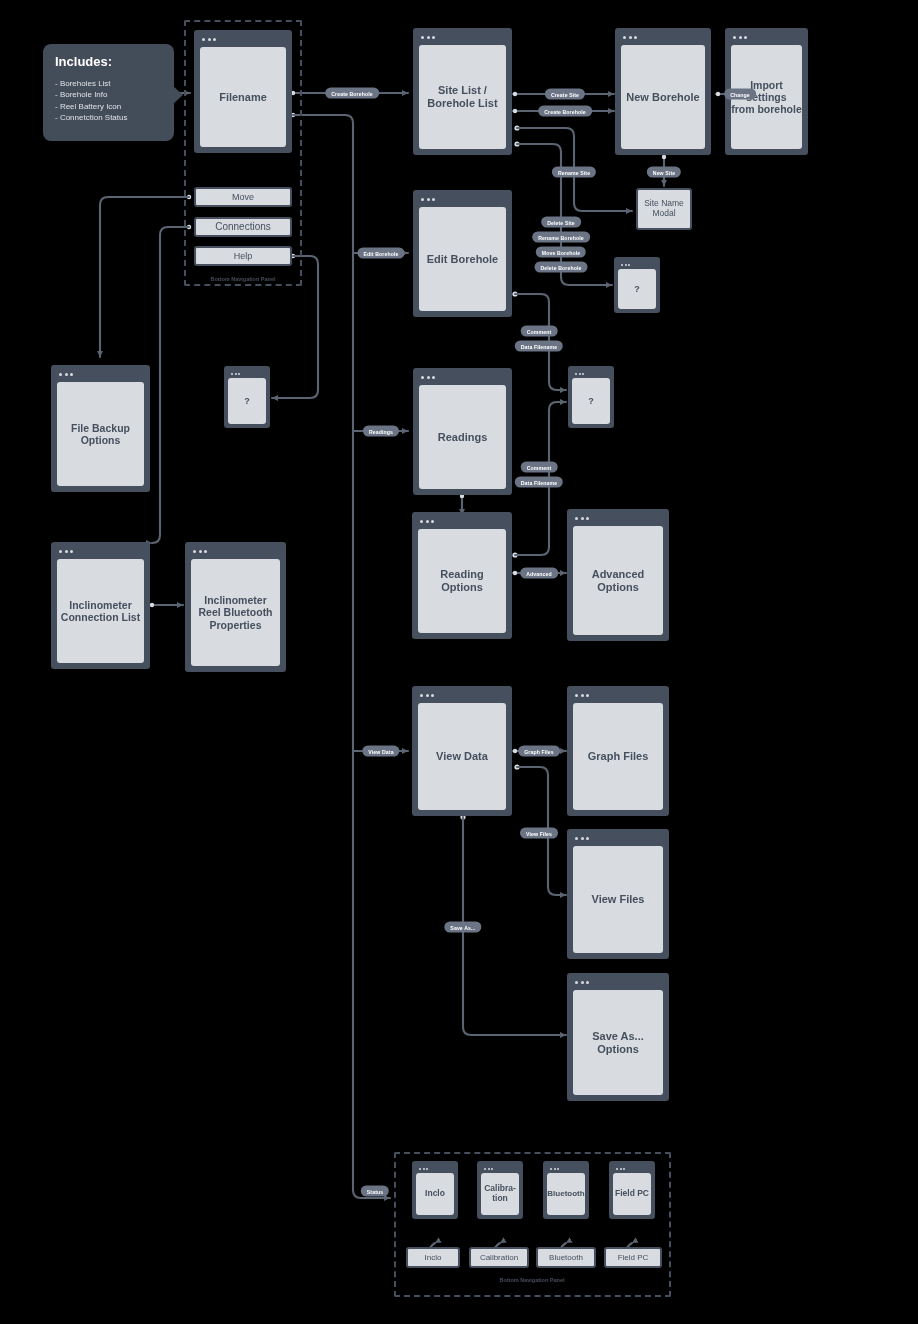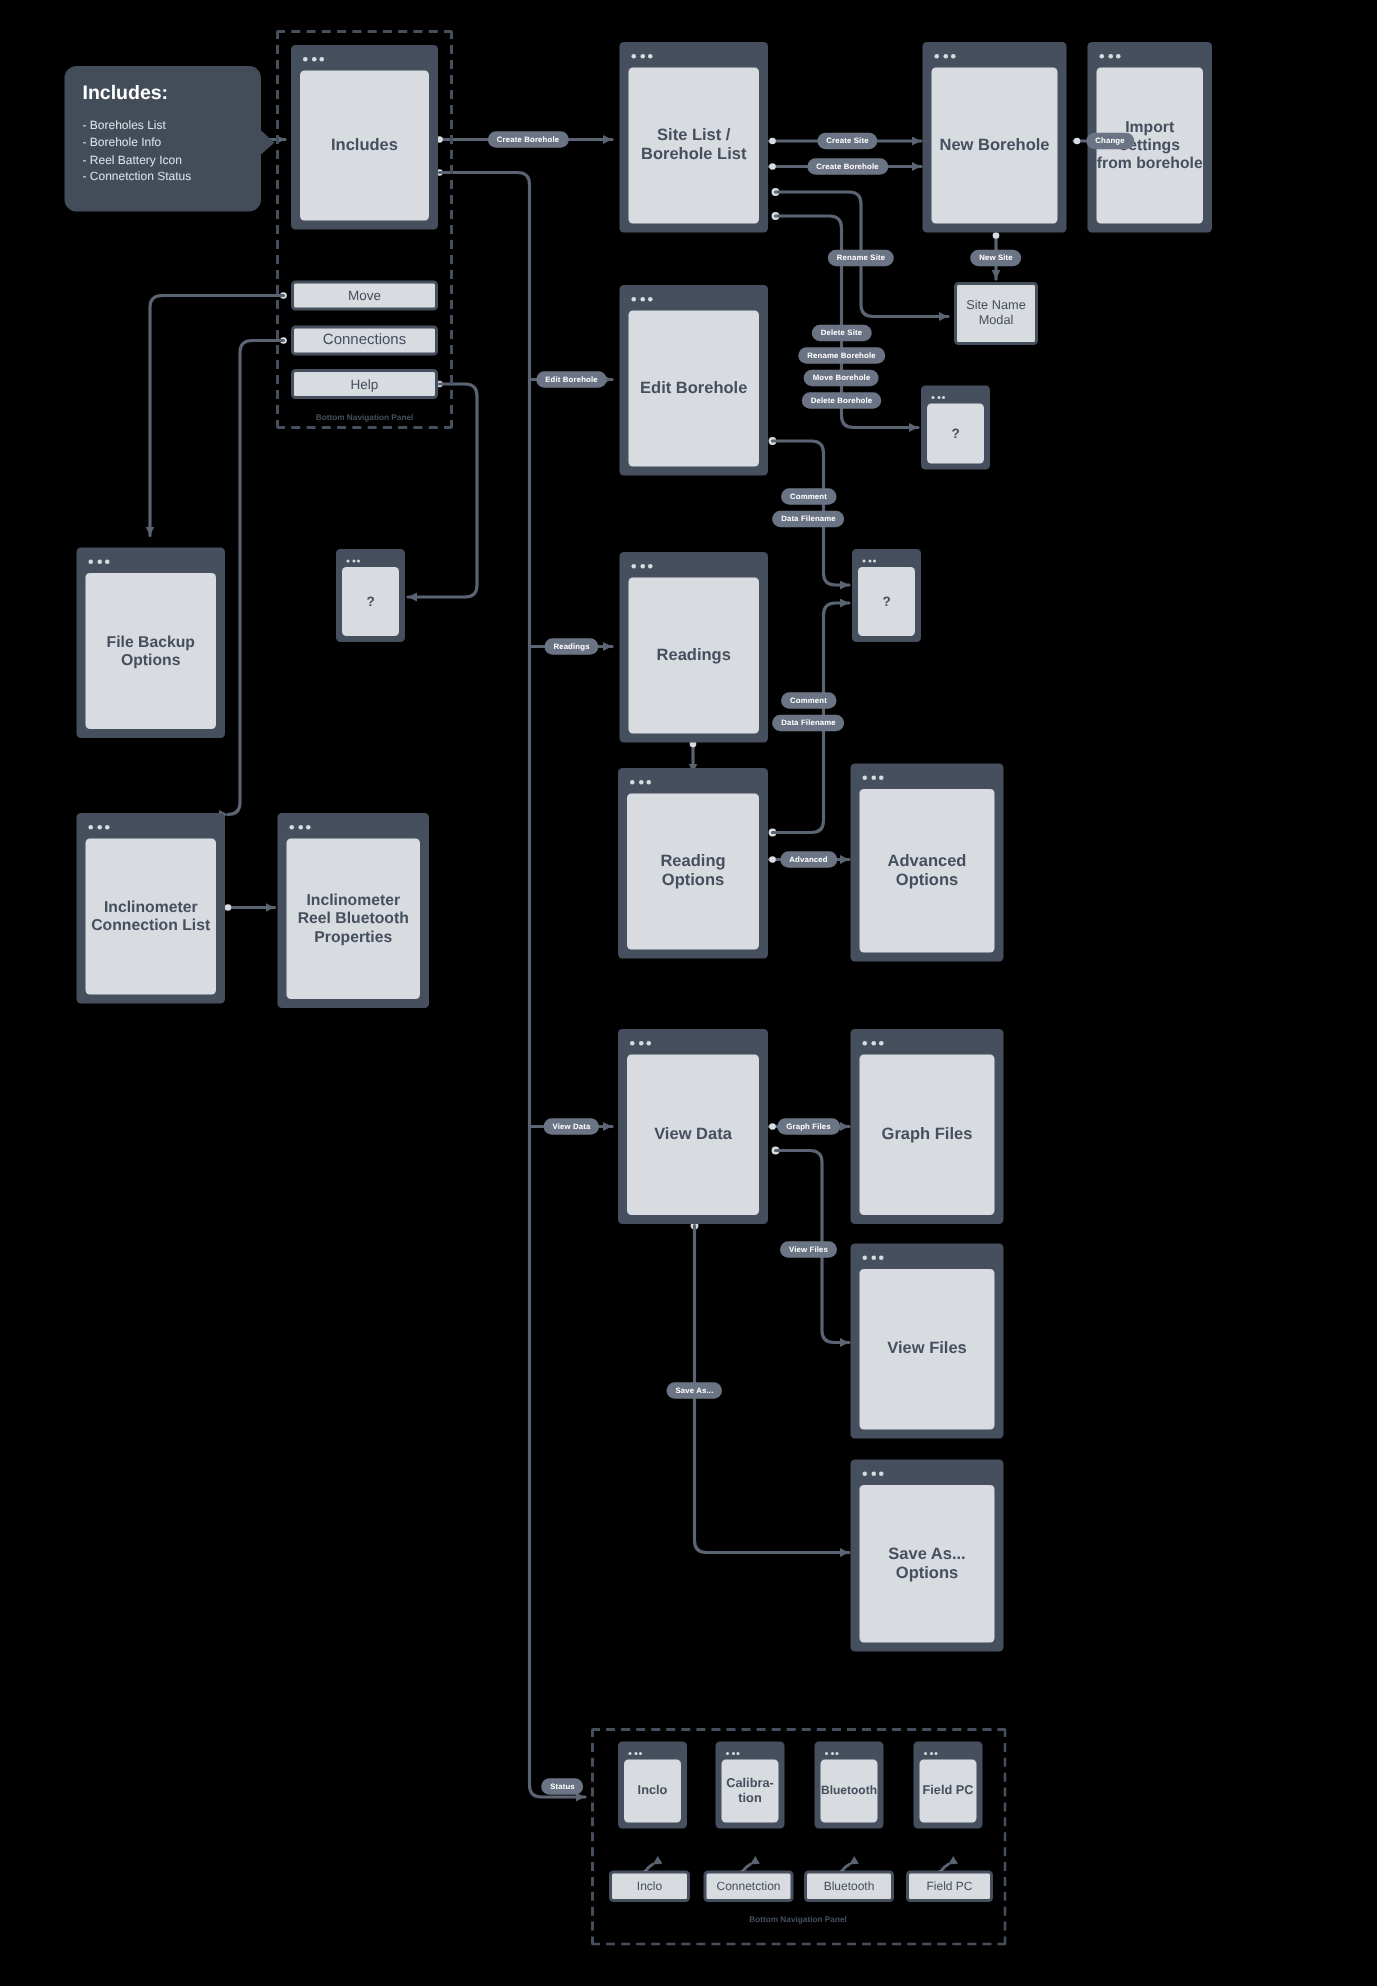--- a/index.html
+++ b/index.html
@@ -161,21 +161,21 @@
   <div class="group-label" style="left:532px;top:1277px;">Bottom Navigation Panel</div>
 
   <div class="screen" style="left:194px;top:30px;width:98px;height:123px;">
     <div class="chrome">
       <div class="dots">
           <i></i>
           <i></i>
           <i></i>
         </div>
     </div>
-    <div class="body" style="font-size:11px;">Includes</div>
+    <div class="body" style="font-size:11px;">Filename</div>
   </div>
 
   <div class="screen" style="left:413px;top:28px;width:99px;height:127px;">
     <div class="chrome">
       <div class="dots">
           <i></i>
           <i></i>
           <i></i>
         </div>
     </div>
@@ -425,21 +425,21 @@
     <span>Connections</span>
   </div>
   <div class="flatbox" style="left:194px;top:246px;width:98px;height:20px;font-size:9px;">
     <span>Help</span>
   </div>
 
   <div class="flatbox" style="left:406px;top:1247px;width:54px;height:21px;font-size:8px;">
     <span>Inclo</span>
   </div>
   <div class="flatbox" style="left:469px;top:1247px;width:60px;height:21px;font-size:8px;">
-    <span>Connetction</span>
+    <span>Calibration</span>
   </div>
   <div class="flatbox" style="left:536px;top:1247px;width:60px;height:21px;font-size:8px;">
     <span>Bluetooth</span>
   </div>
   <div class="flatbox" style="left:604px;top:1247px;width:58px;height:21px;font-size:8px;">
     <span>Field PC</span>
   </div>
 
   <div class="pill" style="left:352px;top:93px;">Create Borehole</div>
   <div class="pill" style="left:565px;top:94px;">Create Site</div>

